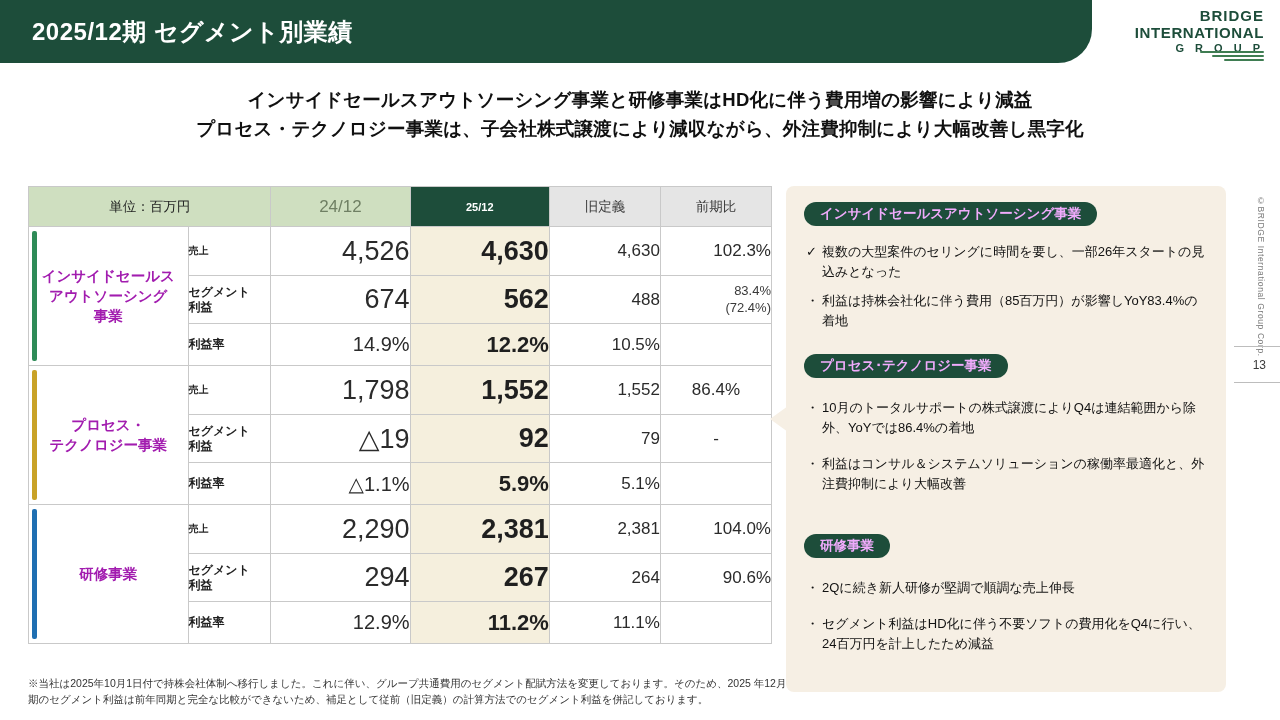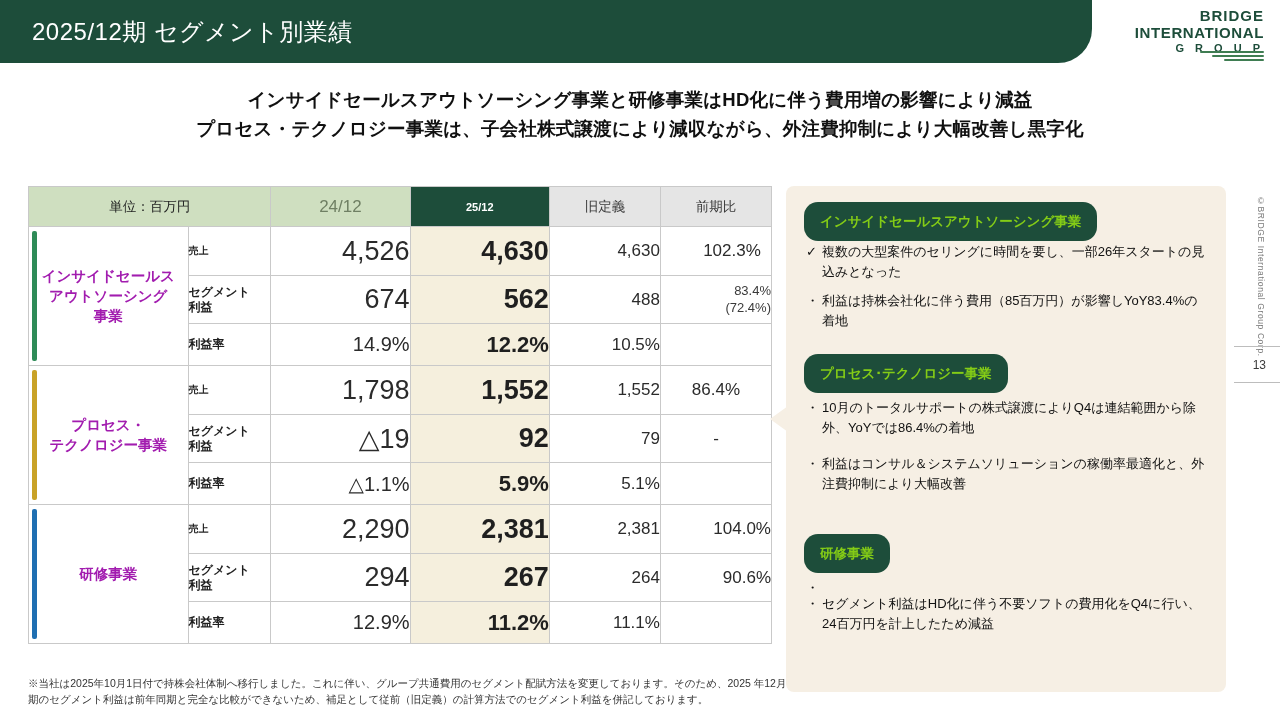--- a/index.html
+++ b/index.html
@@ -12,21 +12,21 @@
   .slide { position: relative; width: 1280px; height: 720px; background: #fff; }
 
   
   .header {
     position: absolute; left: 0; top: 0; width: 1092px; height: 63px;
     background: #1d4d3a;
     border-bottom-right-radius: 34px;
   }
   .header-title {
     position: absolute; left: 32px; top: 16px;
-    color: #ffffff; font-size: 24px; font-weight: normal; letter-spacing: 0.5px;
+    color: #ffffff; font-size: 24px; font-weight: bold; letter-spacing: 0.5px;
   }
   .logo-box {
     position: absolute; right: 16px; top: 8px; width: 178px; height: 52px;
     text-align: right; color: #1d4d3a; line-height: 1.12;
   }
   .logo-l1 { font-size: 15px; font-weight: bold; letter-spacing: 1px; }
   .logo-l2 { font-size: 15px; font-weight: bold; letter-spacing: 0.6px; }
   .logo-l3 { font-size: 11px; font-weight: bold; letter-spacing: 4px; }
   .logo-mark { position: absolute; right: 0; bottom: -3px; width: 64px; height: 12px; }
   .logo-mark i { display: block; height: 2px; background: #3f7d52; margin-bottom: 2px; border-radius: 1px; }
@@ -87,22 +87,22 @@
     position: absolute; left: 28px; top: 676px; width: 760px;
     font-size: 10.5px; color: #333; line-height: 1.5;
   }
 
   
   .panel {
     position: absolute; left: 786px; top: 186px; width: 440px; height: 506px;
     background: #f6efe4; border-radius: 8px;
   }
   .pill {
-    position: absolute; height: 39px; border-radius: 14px; background: #1d4d3a;
-    color: #84cc16; font-size: 13.5px; font-weight: bold;
+    position: absolute; height: 24px; border-radius: 14px; background: #1d4d3a;
+    color: #f0abfc; font-size: 13.5px; font-weight: bold;
     display: flex; align-items: center; padding: 0 16px; white-space: nowrap;
   }
   .bullets { position: absolute; font-size: 13px; color: #111; line-height: 1.55; }
   .bullets li { list-style: none; position: relative; padding-left: 18px; margin-bottom: 9px; }
   .bullets li .mk { position: absolute; left: 2px; top: 0; font-size: 13px; }
   .callout-tail {
     position: absolute; left: 770px; top: 406px;
     width: 0; height: 0; border-top: 13px solid transparent;
     border-bottom: 13px solid transparent; border-right: 18px solid #f6efe4;
   }
@@ -163,21 +163,21 @@
       </thead>
       <tbody id="tbody">
           <tr class="r1">
             <td class="seg" rowspan="3"><span class="bar" style="background: rgb(46, 139, 87);"></span><span style="white-space: pre-line;">インサイドセールス
 アウトソーシング
 事業</span></td>
             <td class="item" style="white-space: pre-line;">売上</td>
             <td class="num big">4,526</td>
             <td class="num cur big">4,630</td>
             <td class="num mid">4,630</td>
-            <td class="num mid" style="text-align: center; padding-left: 32px;">102.3%</td>
+            <td class="num mid" style="text-align: right; padding-left: 32px;">102.3%</td>
           </tr>
           <tr class="r2">
             <td class="item small" style="white-space: pre-line;">セグメント
 利益</td>
             <td class="num big">674</td>
             <td class="num cur big">562</td>
             <td class="num mid">488</td>
             <td class="sub">
               <div>83.4%</div>
               <div>(72.4%)</div>
@@ -253,21 +253,21 @@
     </ul>
 
     <div class="pill" style="left:18px; top:168px;">プロセス･テクノロジー事業</div>
     <ul class="bullets" style="left:18px; top:212px; width:404px;">
       <li style="margin-bottom:16px"><span class="mk">・</span><span>10月のトータルサポートの株式譲渡によりQ4は連結範囲から除外、YoYでは86.4%の着地</span></li>
       <li><span class="mk">・</span><span>利益はコンサル＆システムソリューションの稼働率最適化と、外注費抑制により大幅改善</span></li>
     </ul>
 
     <div class="pill" style="left:18px; top:348px;">研修事業</div>
     <ul class="bullets" style="left:18px; top:392px; width:404px;">
-      <li style="margin-bottom:16px"><span class="mk">・</span></li>
+      <li style="margin-bottom:16px"><span class="mk">・</span><span>2Qに続き新人研修が堅調で順調な売上伸長</span></li>
       <li><span class="mk">・</span><span>セグメント利益はHD化に伴う不要ソフトの費用化をQ4に行い、24百万円を計上したため減益</span></li>
     </ul>
   </div>
 
   <div class="vert-credit">©BRIDGE International Group Corp.</div>
   <div class="rule-top"></div>
   <div class="page-no">13</div>
   <div class="rule-bot"></div>
 
 </div>

